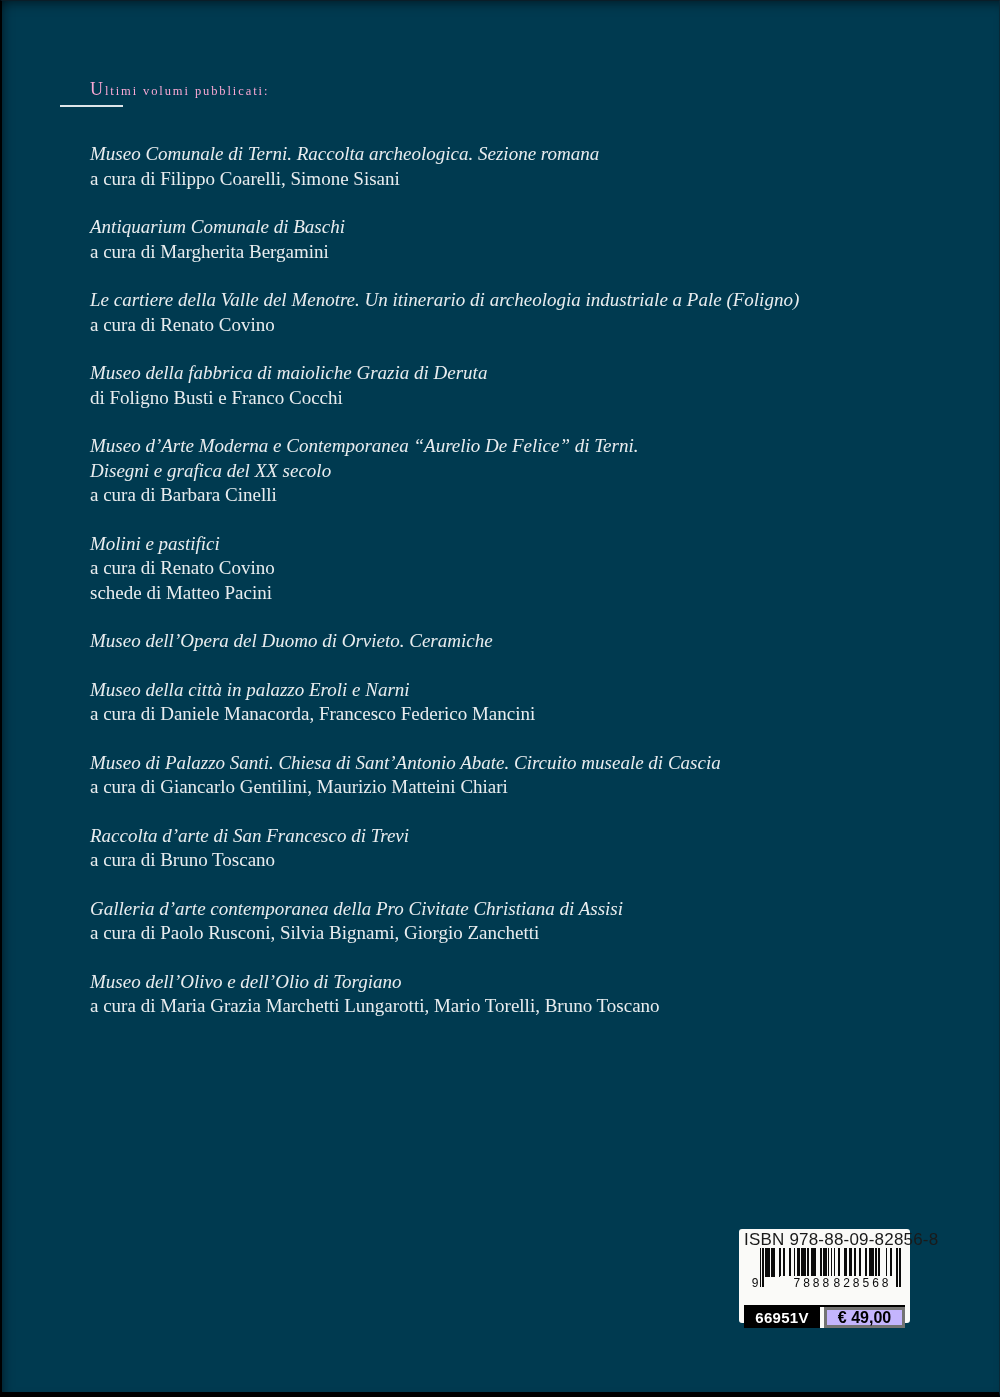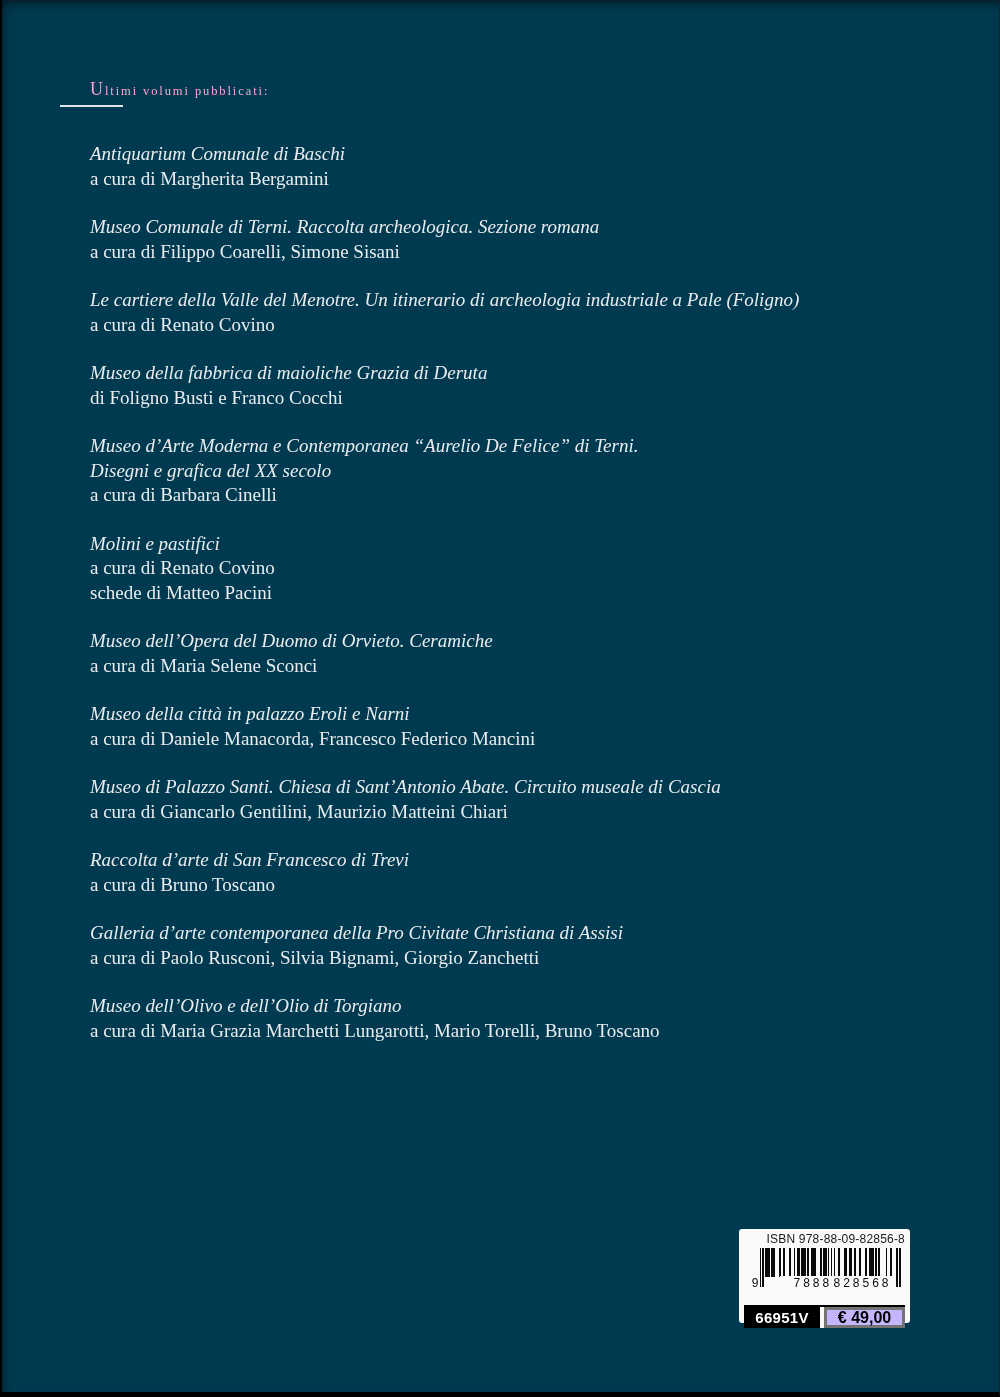--- a/index.html
+++ b/index.html
@@ -40,21 +40,21 @@
   
   .isbn-box{
     position:absolute;left:737px;top:1228px;
     width:171px;height:94px;box-sizing:border-box;
     background:#fafaf8;border-radius:3px;
     padding:3px 5px 3px 5px;
     font-family:"Liberation Sans","DejaVu Sans",sans-serif;
     color:#111;
   }
   .isbn-text{
-    font-size:12px;line-height:15px;text-align:right;
+    font-size:17px;line-height:15px;text-align:center;
     letter-spacing:0.2px;white-space:nowrap;color:#1a1a1a;
   }
   .barcode-wrap{
     position:relative;height:44px;width:158px;margin:1px auto 0 auto;
   }
   .barcode-bars{position:absolute;left:14px;top:0;width:141px;height:40px;}
   .bar{position:absolute;top:0;height:29px;background:#0b0b0b;}
   .bar.guard{height:39px;}
   .bd{
     position:absolute;top:28px;height:14px;
@@ -82,27 +82,27 @@
 </head>
 <body>
 
 <div class="cover">
 
   <div class="header">Ultimi volumi pubblicati:</div>
   <div class="rule"></div>
 
   <div class="volumes">
   <div class="volume">
+        <div class="vtitle">Museo Comunale di Terni. Raccolta archeologica. Sezione romana</div>
+        <div class="vcredit">a cura di Filippo Coarelli, Simone Sisani</div>
+      </div>
+
+  <div class="volume">
         <div class="vtitle">Antiquarium Comunale di Baschi</div>
         <div class="vcredit">a cura di Margherita Bergamini</div>
-      </div>
-
-  <div class="volume">
-        <div class="vtitle">Museo Comunale di Terni. Raccolta archeologica. Sezione romana</div>
-        <div class="vcredit">a cura di Filippo Coarelli, Simone Sisani</div>
       </div>
 
   <div class="volume">
         <div class="vtitle">Le cartiere della Valle del Menotre. Un itinerario di archeologia industriale a Pale (Foligno)</div>
         <div class="vcredit">a cura di Renato Covino</div>
       </div>
 
   <div class="volume">
         <div class="vtitle">Museo della fabbrica di maioliche Grazia di Deruta</div>
         <div class="vcredit">di Foligno Busti e Franco Cocchi</div>
@@ -115,21 +115,20 @@
       </div>
 
   <div class="volume">
         <div class="vtitle">Molini e pastifici</div>
         <div class="vcredit">a cura di Renato Covino</div>
         <div class="vcredit">schede di Matteo Pacini</div>
       </div>
 
   <div class="volume">
         <div class="vtitle">Museo dell’Opera del Duomo di Orvieto. Ceramiche</div>
-        <div class="vcredit">a cura di Maria Selene Sconci</div>
       </div>
 
   <div class="volume">
         <div class="vtitle">Museo della città in palazzo Eroli e Narni</div>
         <div class="vcredit">a cura di Daniele Manacorda, Francesco Federico Mancini</div>
       </div>
 
   <div class="volume">
         <div class="vtitle">Museo di Palazzo Santi. Chiesa di Sant’Antonio Abate. Circuito museale di Cascia</div>
         <div class="vcredit">a cura di Giancarlo Gentilini, Maurizio Matteini Chiari</div>

